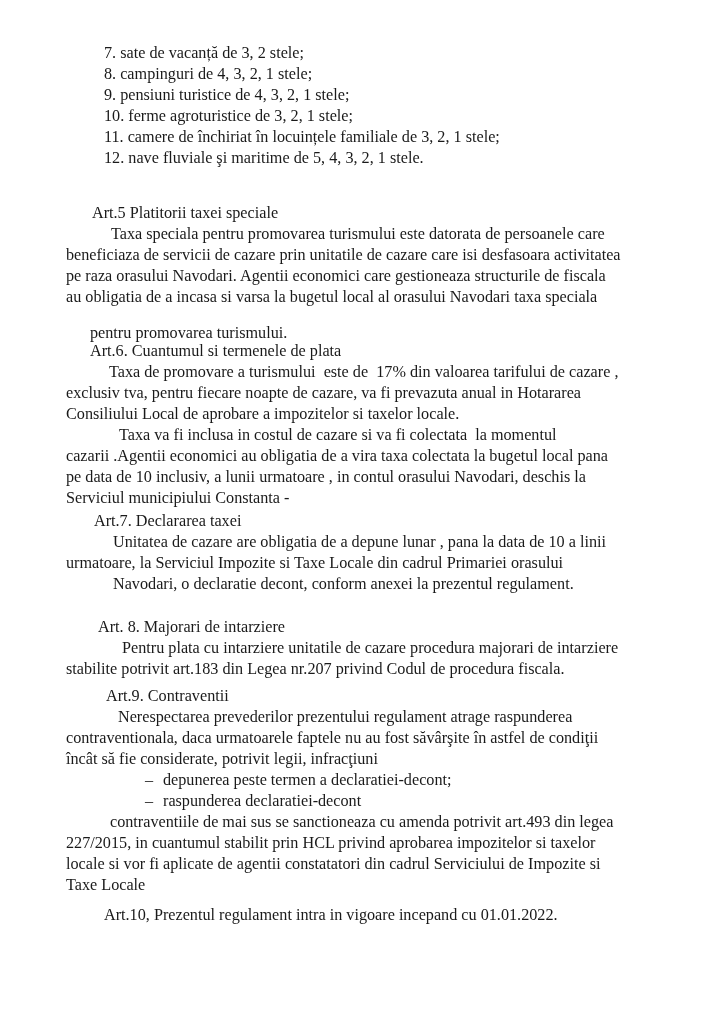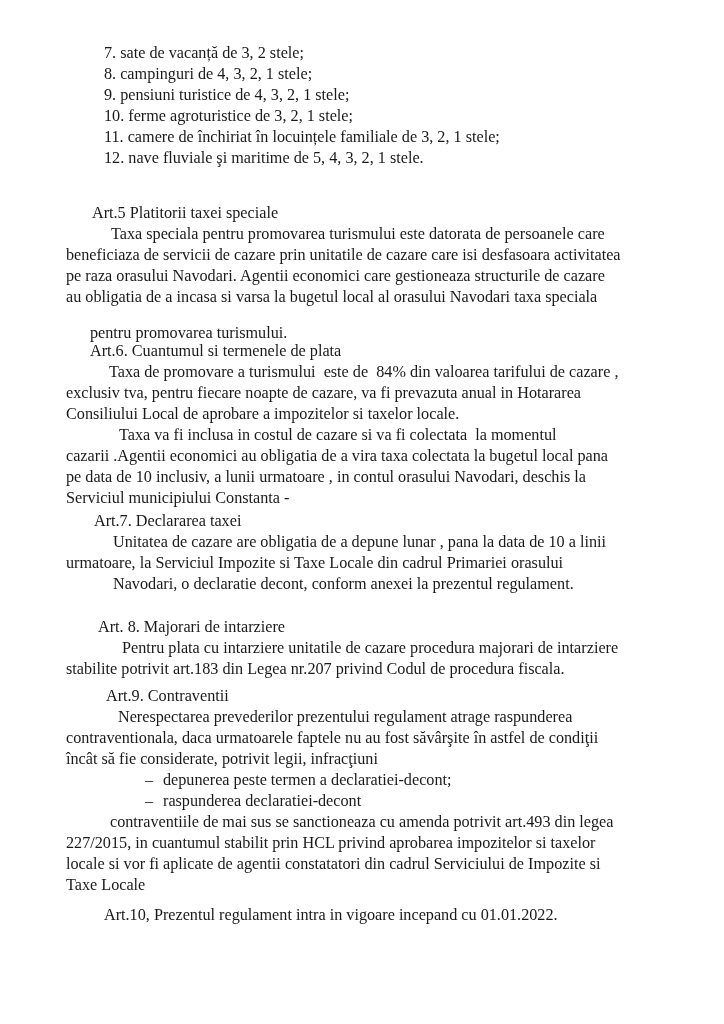--- a/index.html
+++ b/index.html
@@ -28,26 +28,26 @@
 <div class="line" style="left:104px;top:43px;">7. sate de vacanță de 3, 2 stele;</div>
 <div class="line" style="left:104px;top:64px;">8. campinguri de 4, 3, 2, 1 stele;</div>
 <div class="line" style="left:104px;top:85px;">9. pensiuni turistice de 4, 3, 2, 1 stele;</div>
 <div class="line" style="left:104px;top:106px;">10. ferme agroturistice de 3, 2, 1 stele;</div>
 <div class="line" style="left:104px;top:127px;">11. camere de închiriat în locuințele familiale de 3, 2, 1 stele;</div>
 <div class="line" style="left:104px;top:148px;">12. nave fluviale şi maritime de 5, 4, 3, 2, 1 stele.</div>
 
 <div class="line" style="left:92px;top:203px;">Art.5 Platitorii taxei speciale</div>
 <div class="line" style="left:111px;top:224px;">Taxa speciala pentru promovarea turismului este datorata de persoanele care</div>
 <div class="line" style="left:66px;top:245px;">beneficiaza de servicii de cazare prin unitatile de cazare care isi desfasoara activitatea</div>
-<div class="line" style="left:66px;top:266px;">pe raza orasului Navodari. Agentii economici care gestioneaza structurile de cazare</div>
+<div class="line" style="left:66px;top:266px;">pe raza orasului Navodari. Agentii economici care gestioneaza structurile de fiscala</div>
 <div class="line" style="left:66px;top:287px;">au obligatia de a incasa si varsa la bugetul local al orasului Navodari taxa speciala</div>
 <div class="line" style="left:66px;top:323px;margin-left:24px;">pentru promovarea turismului.</div>
 
 <div class="line" style="left:90px;top:341px;">Art.6. Cuantumul si termenele de plata</div>
-<div class="line" style="left:109px;top:362px;">Taxa de promovare a turismului  este de  84% din valoarea tarifului de cazare ,</div>
+<div class="line" style="left:109px;top:362px;">Taxa de promovare a turismului  este de  17% din valoarea tarifului de cazare ,</div>
 <div class="line" style="left:66px;top:383px;">exclusiv tva, pentru fiecare noapte de cazare, va fi prevazuta anual in Hotararea</div>
 <div class="line" style="left:66px;top:404px;">Consiliului Local de aprobare a impozitelor si taxelor locale.</div>
 <div class="line" style="left:111px;top:425px;margin-left:8px;">Taxa va fi inclusa in costul de cazare si va fi colectata  la momentul</div>
 <div class="line" style="left:66px;top:446px;">cazarii .Agentii economici au obligatia de a vira taxa colectata la bugetul local pana</div>
 <div class="line" style="left:66px;top:467px;">pe data de 10 inclusiv, a lunii urmatoare , in contul orasului Navodari, deschis la</div>
 <div class="line" style="left:66px;top:488px;">Serviciul municipiului Constanta -</div>
 
 <div class="line" style="left:94px;top:511px;">Art.7. Declararea taxei</div>
 <div class="line" style="left:113px;top:532px;">Unitatea de cazare are obligatia de a depune lunar , pana la data de 10 a linii</div>
 <div class="line" style="left:66px;top:553px;">urmatoare, la Serviciul Impozite si Taxe Locale din cadrul Primariei orasului</div>

